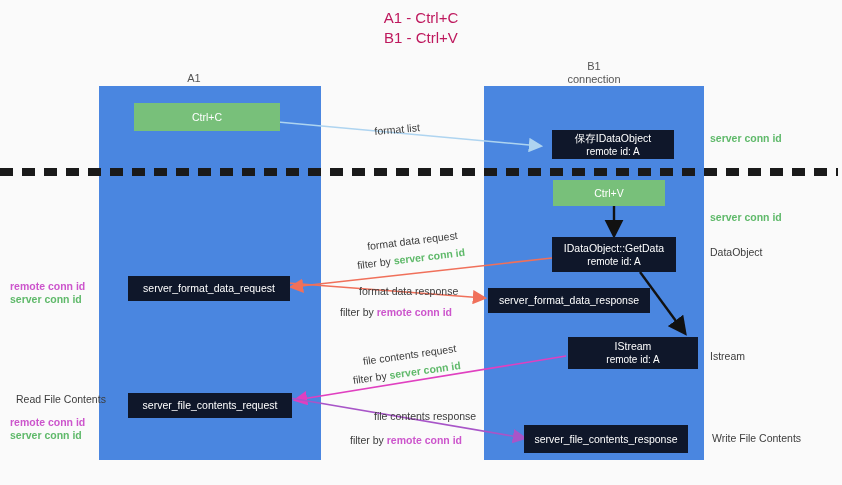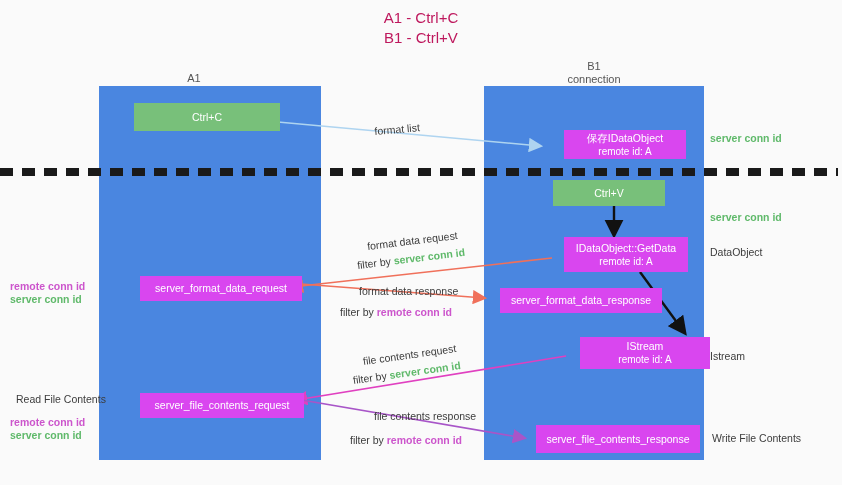--- a/index.html
+++ b/index.html
@@ -48,21 +48,21 @@
     flex-direction: column;
     align-items: center;
     justify-content: center;
     color: #ffffff;
     font-size: 10.5px;
     line-height: 13px;
     text-align: center;
     padding: 2px 4px;
   }
   .node.green { background: #78c07a; }
-  .node.orange { background: #d946ef; margin-left: 12px; }
+  .node.orange { background: #0f172a; }
   .node .l2 { font-size: 10px; }
 
   
   .lbl {
     position: absolute;
     font-size: 10.5px;
     line-height: 13px;
     white-space: nowrap;
   }
   .lbl.dark  { color: #3c3c3c; }

